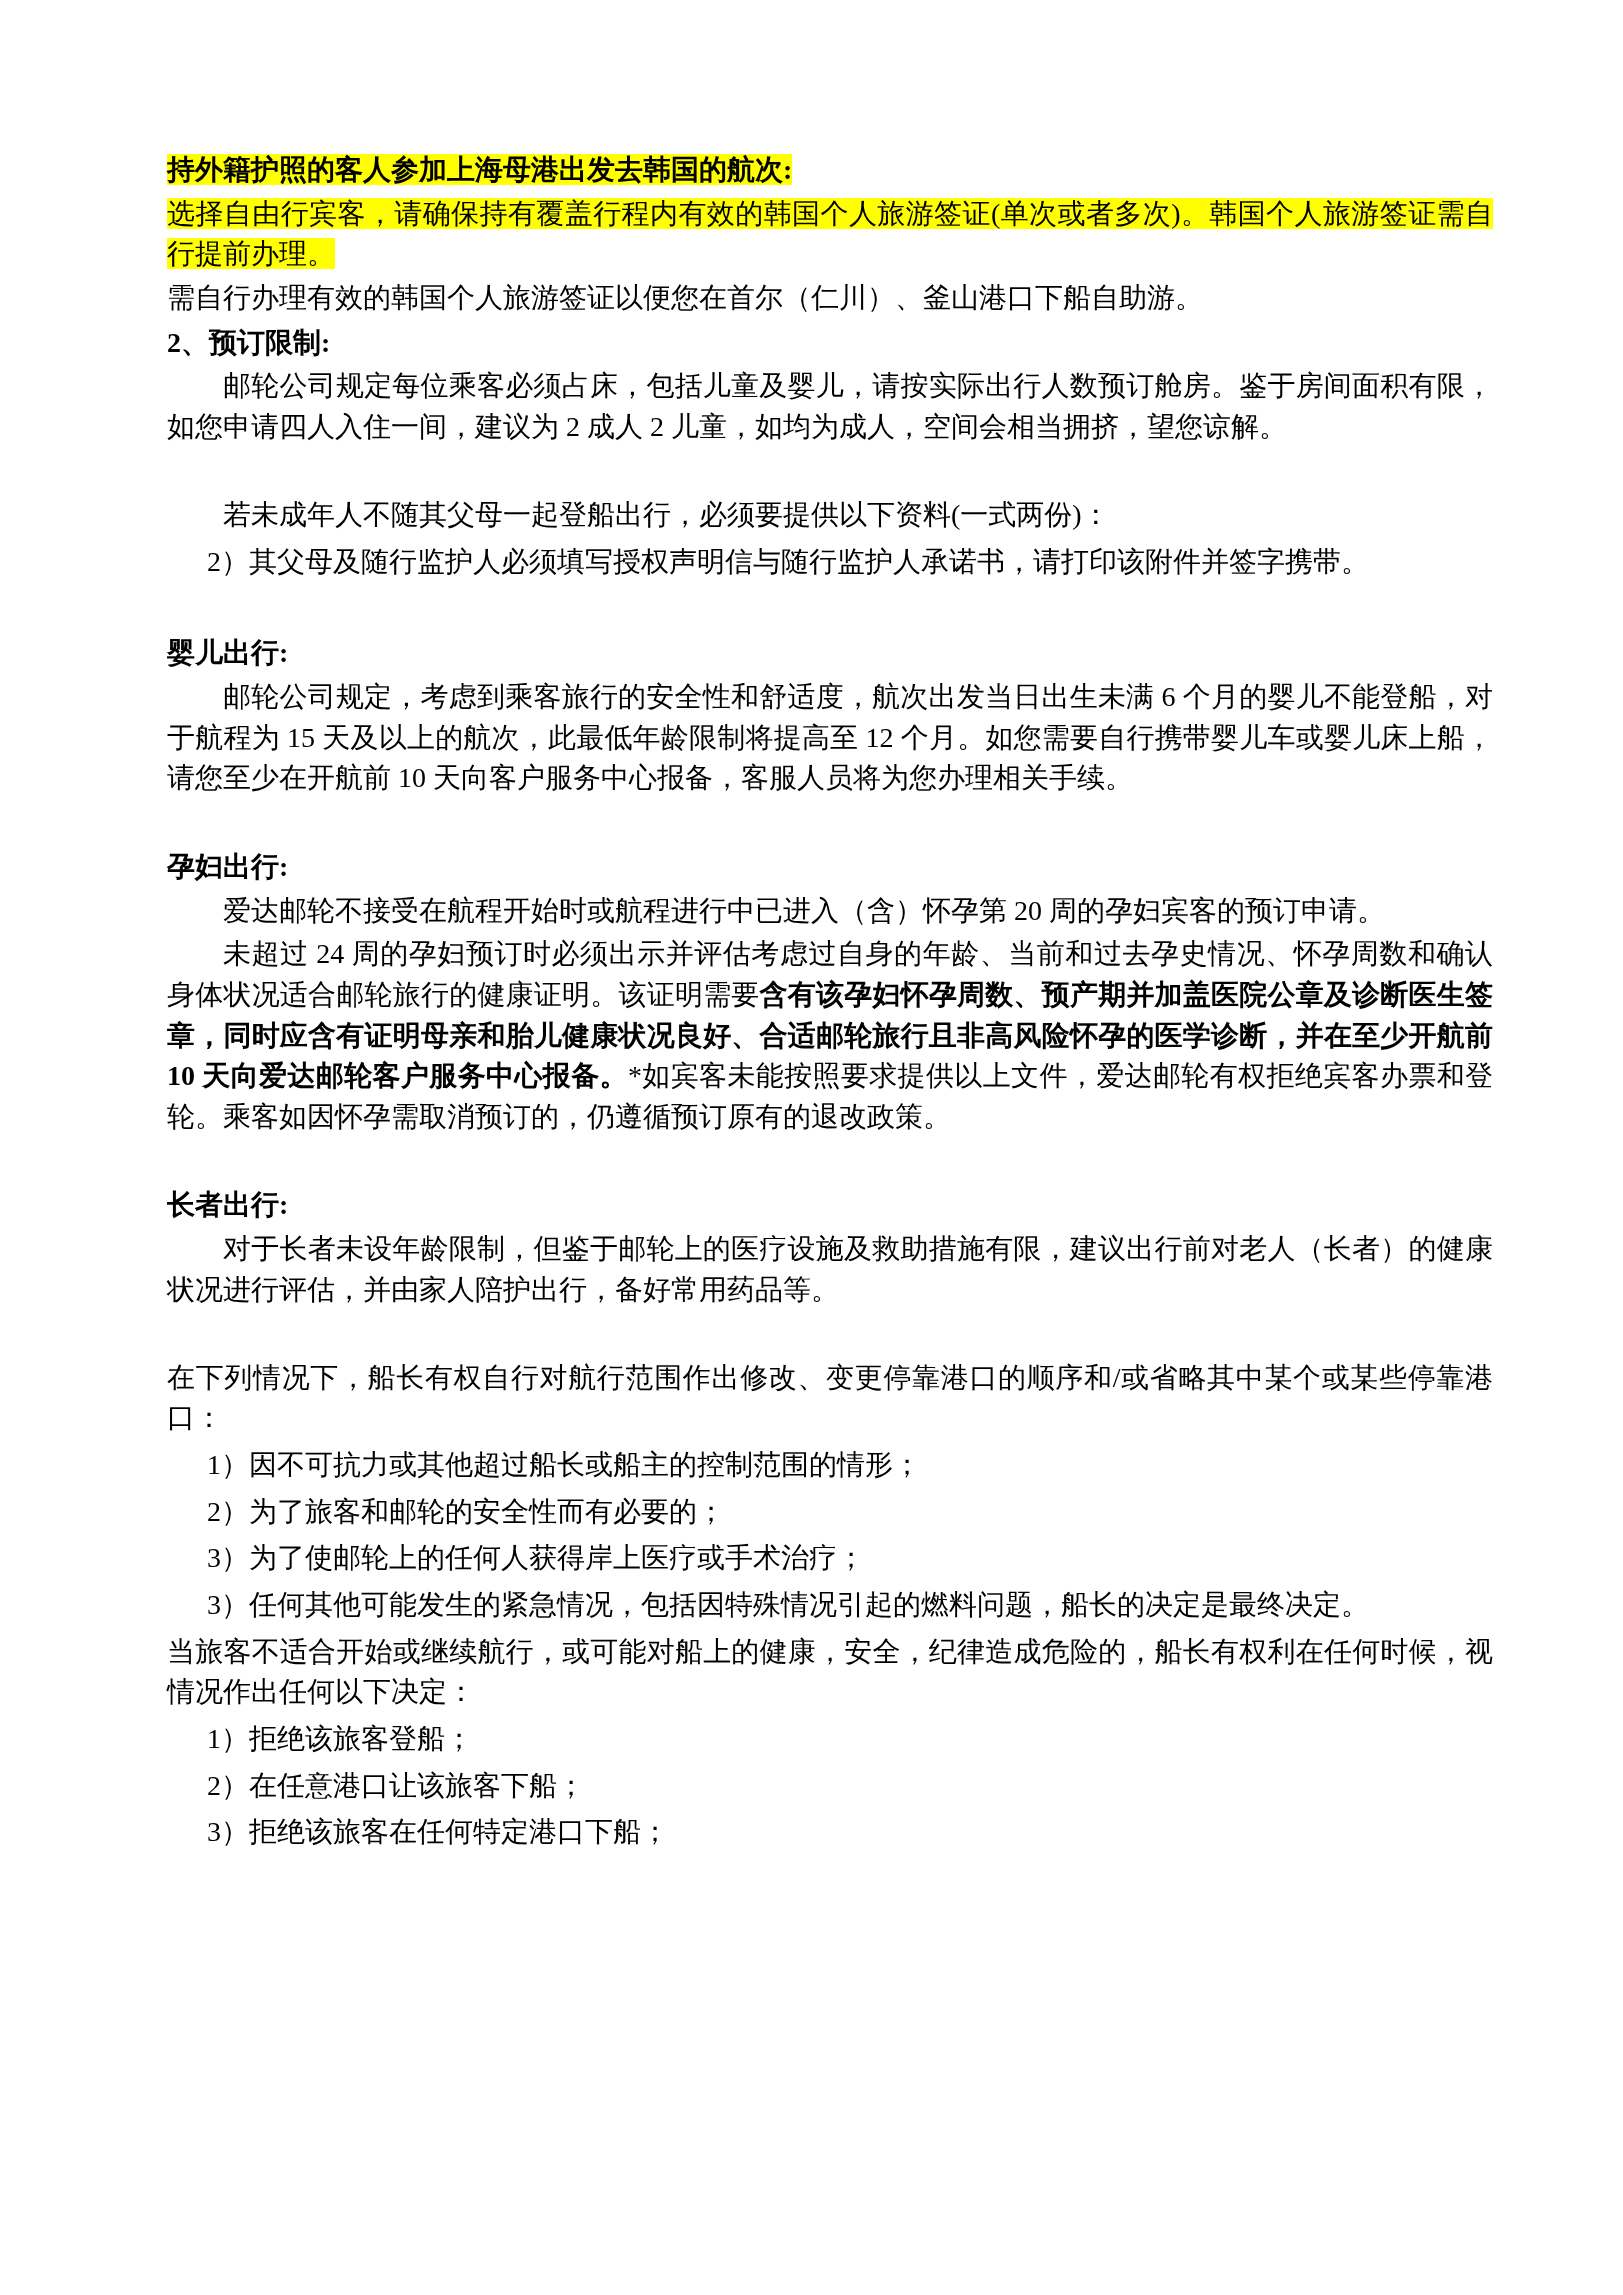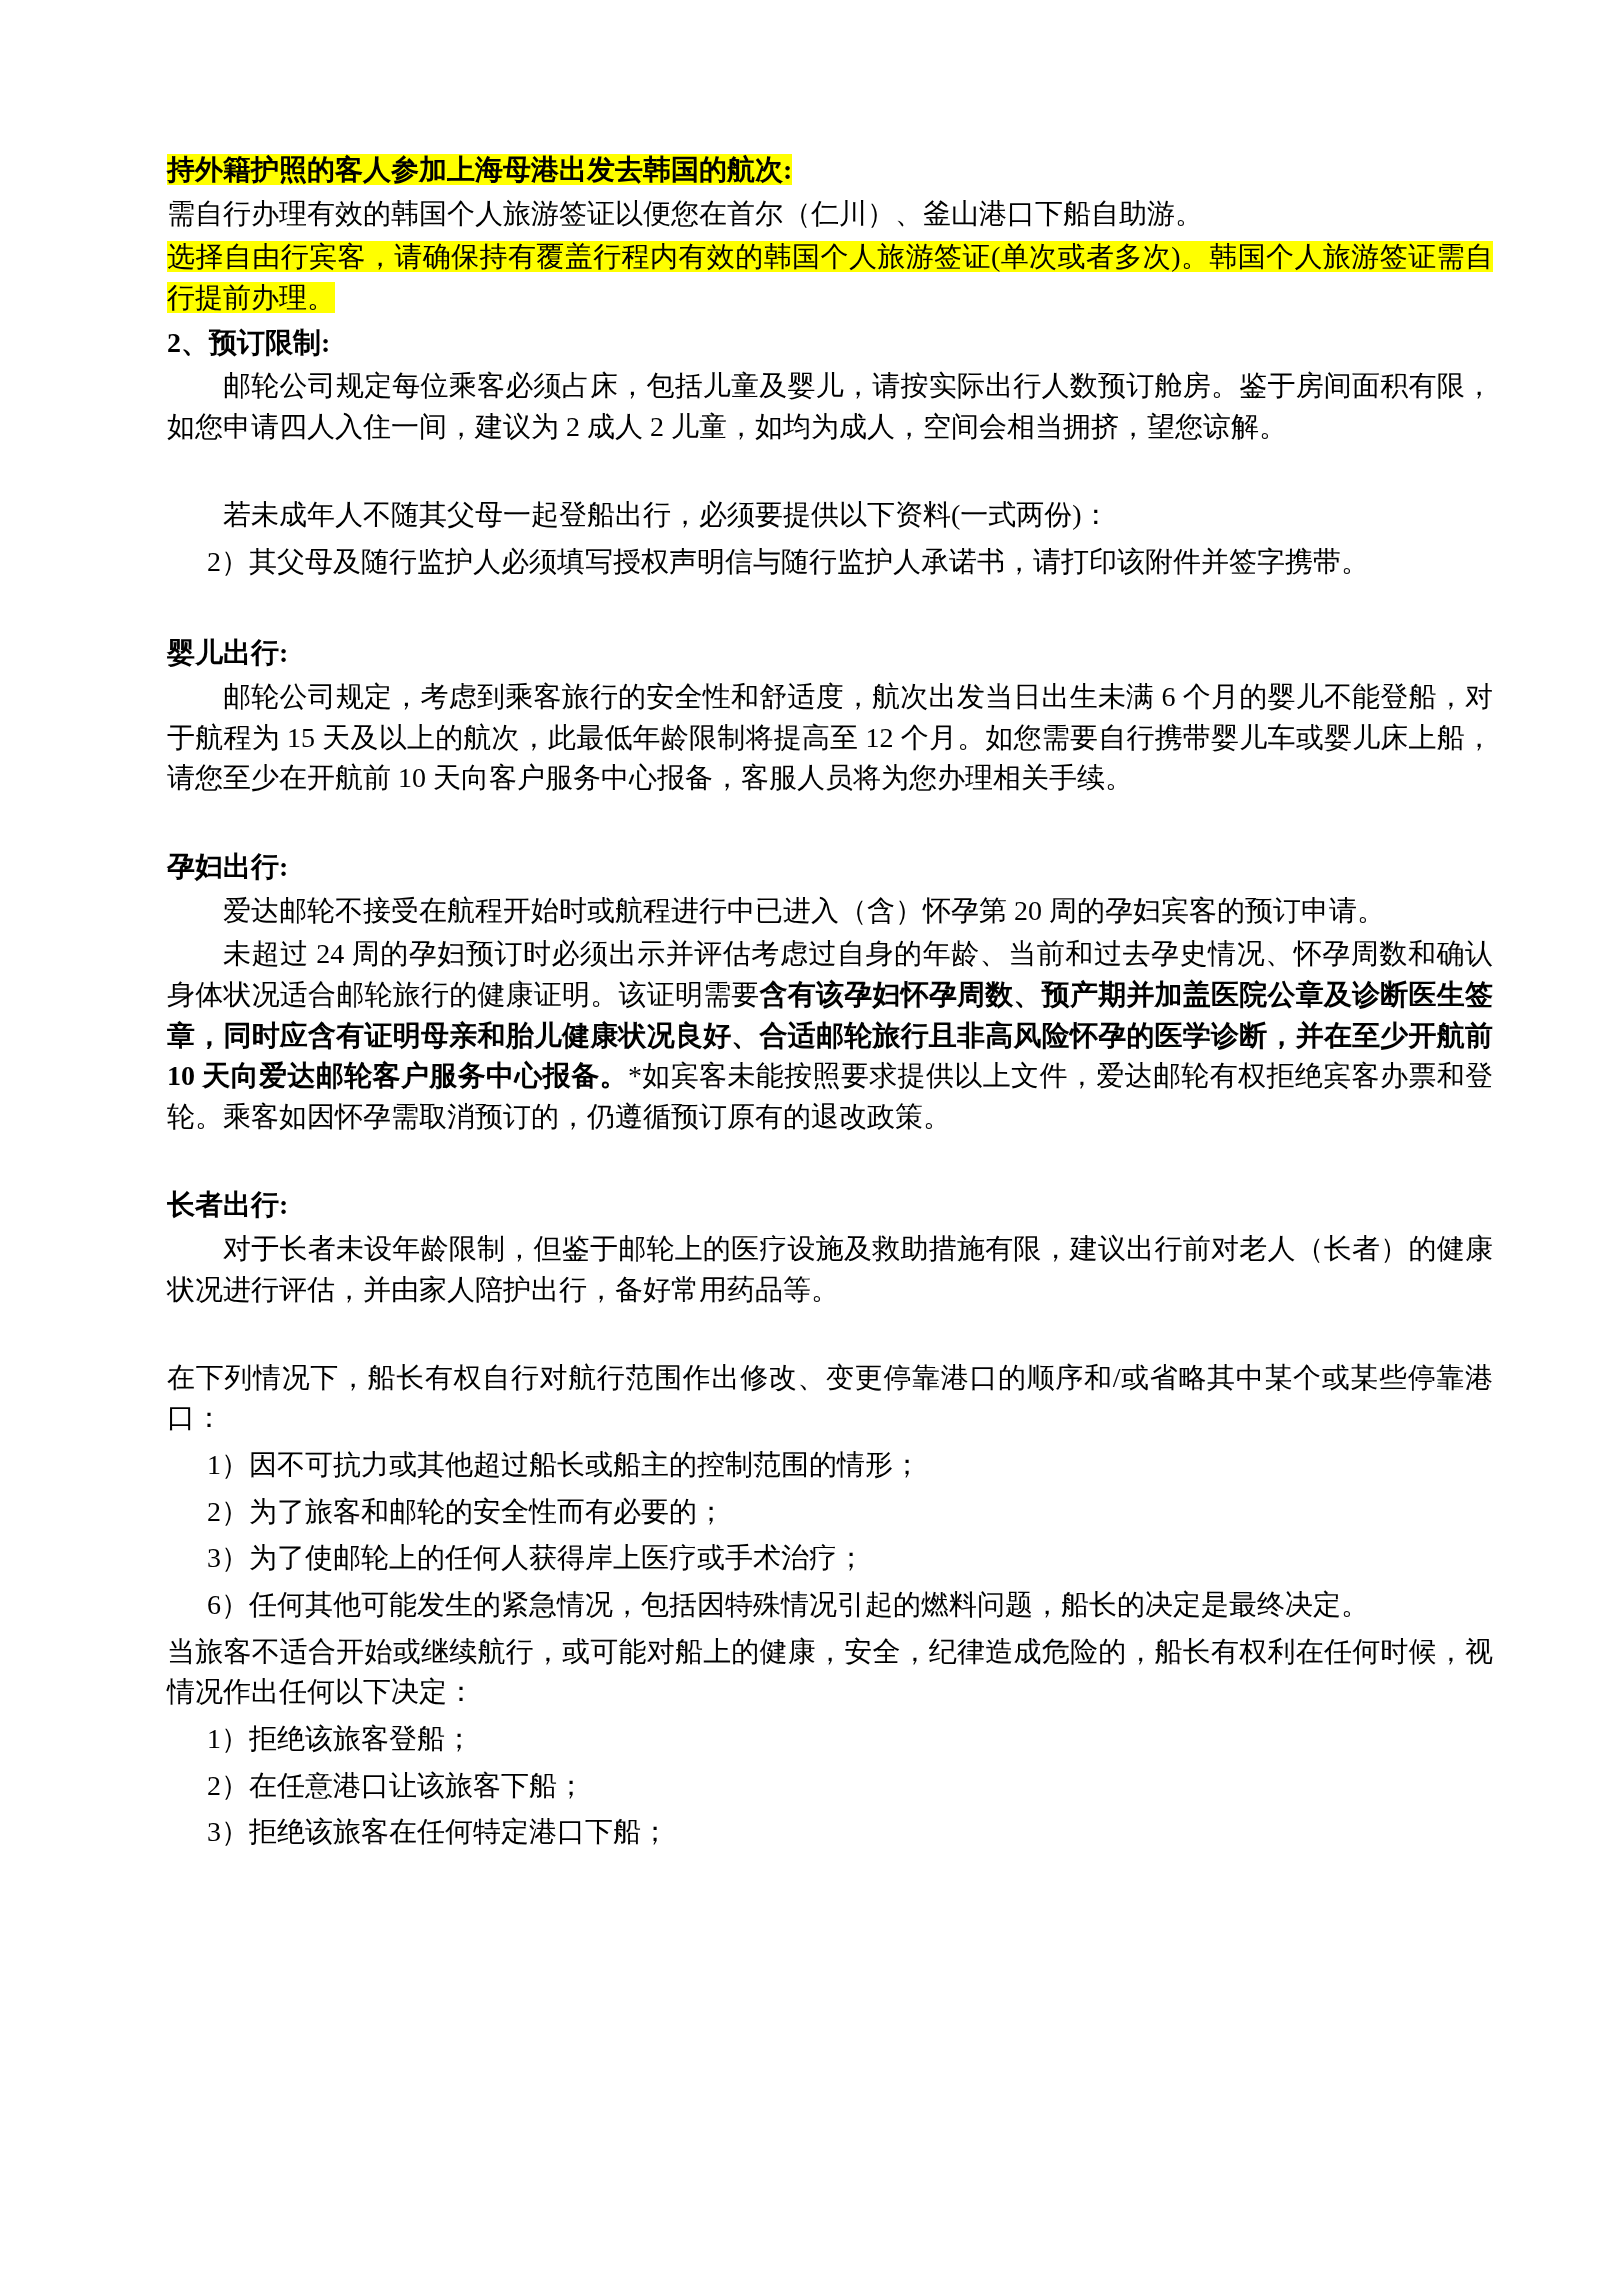--- a/index.html
+++ b/index.html
@@ -35,22 +35,22 @@
     text-align: justify;
   }
   .gap { height: 41px; }
 </style>
 </head>
 <body>
 
 <div class="page">
 
   <p class="heading"><span class="hl">持外籍护照的客人参加上海母港出发去韩国的航次:</span></p>
+  <p class="body"><span class="hl">选择自由行宾客，请确保持有覆盖行程内有效的韩国个人旅游签证(单次或者多次)。韩国个人旅游签证需自行提前办理。</span></p>
   <p class="body">需自行办理有效的韩国个人旅游签证以便您在首尔（仁川）、釜山港口下船自助游。</p>
-  <p class="body"><span class="hl">选择自由行宾客，请确保持有覆盖行程内有效的韩国个人旅游签证(单次或者多次)。韩国个人旅游签证需自行提前办理。</span></p>
 
   <p class="heading">2、预订限制:</p>
 
   <p class="body indent">邮轮公司规定每位乘客必须占床，包括儿童及婴儿，请按实际出行人数预订舱房。鉴于房间面积有限，如您申请四人入住一间，建议为 2 成人 2 儿童，如均为成人，空间会相当拥挤，望您谅解。</p>
 
   <div class="gap"></div>
 
   <p class="body indent">若未成年人不随其父母一起登船出行，必须要提供以下资料(一式两份)：</p>
   <div class="list-item">2）其父母及随行监护人必须填写授权声明信与随行监护人承诺书，请打印该附件并签字携带。</div>
 
@@ -69,21 +69,21 @@
 
   <p class="heading">长者出行:</p>
   <p class="body indent">对于长者未设年龄限制，但鉴于邮轮上的医疗设施及救助措施有限，建议出行前对老人（长者）的健康状况进行评估，并由家人陪护出行，备好常用药品等。</p>
 
   <div class="gap"></div>
 
   <p class="body">在下列情况下，船长有权自行对航行范围作出修改、变更停靠港口的顺序和/或省略其中某个或某些停靠港口：</p>
   <div class="list-item">1）因不可抗力或其他超过船长或船主的控制范围的情形；</div>
   <div class="list-item">2）为了旅客和邮轮的安全性而有必要的；</div>
   <div class="list-item">3）为了使邮轮上的任何人获得岸上医疗或手术治疗；</div>
-  <div class="list-item">6）任何其他可能发生的紧急情况，包括因特殊情况引起的燃料问题，船长的决定是最终决定。</div>
+  <div class="list-item">3）任何其他可能发生的紧急情况，包括因特殊情况引起的燃料问题，船长的决定是最终决定。</div>
 
   <p class="body">当旅客不适合开始或继续航行，或可能对船上的健康，安全，纪律造成危险的，船长有权利在任何时候，视情况作出任何以下决定：</p>
   <div class="list-item">1）拒绝该旅客登船；</div>
   <div class="list-item">2）在任意港口让该旅客下船；</div>
   <div class="list-item">3）拒绝该旅客在任何特定港口下船；</div>
 
 </div>
 
 
 </body></html>

